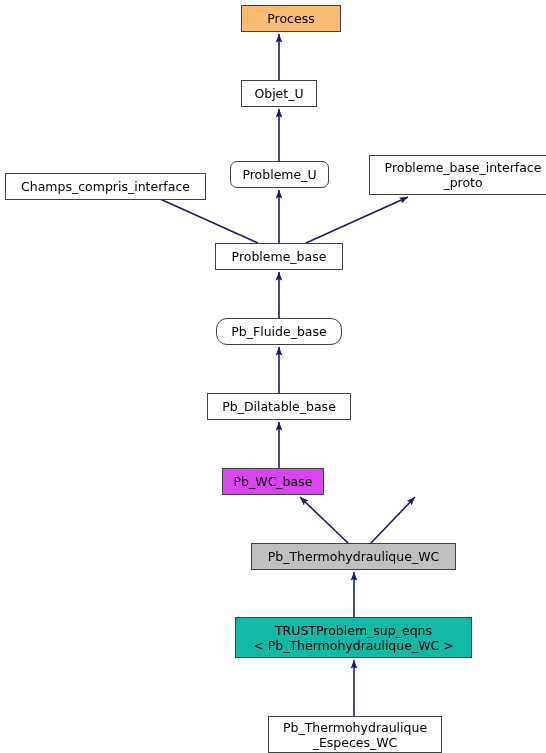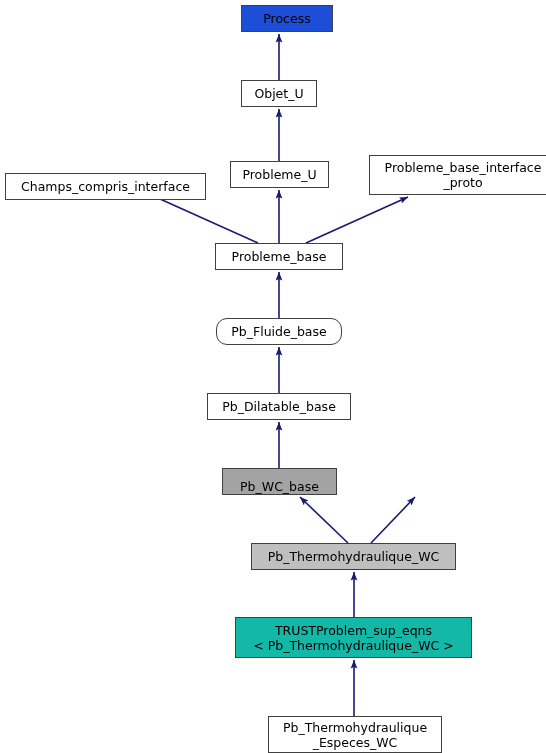--- a/index.html
+++ b/index.html
@@ -76,29 +76,29 @@
         <line x1="279" y1="393" x2="279" y2="347" stroke="#191970" stroke-width="1.6" marker-end="url(#inherit-arrow)"></line>
         <line x1="279" y1="468" x2="279" y2="422" stroke="#191970" stroke-width="1.6" marker-end="url(#inherit-arrow)"></line>
         <line x1="348" y1="543" x2="300" y2="497" stroke="#191970" stroke-width="1.6" marker-end="url(#inherit-arrow)"></line>
         <line x1="371" y1="543" x2="415" y2="497" stroke="#191970" stroke-width="1.6" marker-end="url(#inherit-arrow)"></line>
         <line x1="354" y1="617" x2="354" y2="572" stroke="#191970" stroke-width="1.6" marker-end="url(#inherit-arrow)"></line>
         <line x1="354" y1="716" x2="354" y2="660" stroke="#191970" stroke-width="1.6" marker-end="url(#inherit-arrow)"></line>
       </g>
   </svg>
 
   <div id="node-layer">
-      <div class="uml-node" style="left: 241px; top: 5px; width: 92px; height: 27px; border-color: rgb(64, 64, 64); background: #1d4ed8;"><span class="uml-label">Process</span></div>
+      <div class="uml-node" style="left: 241px; top: 5px; width: 100px; height: 27px; border-color: rgb(64, 64, 64); background: #fdba74;"><span class="uml-label">Process</span></div>
       <div class="uml-node" style="left: 241px; top: 80px; width: 76px; height: 27px; border-color: rgb(64, 64, 64); background: rgb(255, 255, 255);"><span class="uml-label">Objet_U</span></div>
       <div class="uml-node" style="left: 5px; top: 161px; width: 201px; height: 27px; border-color: rgb(64, 64, 64); background: rgb(255, 255, 255); margin-top: 12px;"><span class="uml-label">Champs_compris_interface</span></div>
-      <div class="uml-node" style="left: 230px; top: 161px; width: 99px; height: 27px; border-color: rgb(64, 64, 64); background: rgb(255, 255, 255);"><span class="uml-label">Probleme_U</span></div>
+      <div class="uml-node" style="left: 230px; top: 161px; width: 99px; height: 27px; border-color: rgb(64, 64, 64); background: rgb(255, 255, 255); border-radius: 7px;"><span class="uml-label">Probleme_U</span></div>
       <div class="uml-node" style="left: 353px; top: 155px; width: 188px; height: 40px; border-color: rgb(64, 64, 64); background: rgb(255, 255, 255); margin-left: 16px;"><span class="uml-label">Probleme_base_interface
 _proto</span></div>
       <div class="uml-node" style="left: 215px; top: 243px; width: 128px; height: 27px; border-color: rgb(64, 64, 64); background: rgb(255, 255, 255);"><span class="uml-label">Probleme_base</span></div>
       <div class="uml-node" style="left: 216px; top: 318px; width: 126px; height: 27px; border-color: rgb(64, 64, 64); background: rgb(255, 255, 255); border-radius: 11px;"><span class="uml-label">Pb_Fluide_base</span></div>
       <div class="uml-node" style="left: 207px; top: 393px; width: 144px; height: 27px; border-color: rgb(64, 64, 64); background: rgb(255, 255, 255);"><span class="uml-label">Pb_Dilatable_base</span></div>
-      <div class="uml-node" style="left: 222px; top: 468px; width: 115px; height: 27px; border-color: rgb(64, 64, 64); background: #a3a3a3; align-items: flex-end;"><span class="uml-label">Pb_WC_base</span></div>
+      <div class="uml-node" style="left: 222px; top: 468px; width: 102px; height: 27px; border-color: rgb(64, 64, 64); background: #d946ef;"><span class="uml-label">Pb_WC_base</span></div>
       <div class="uml-node highlight" style="left: 251px; top: 543px; width: 205px; height: 27px; border-color: rgb(64, 64, 64); background: rgb(191, 191, 191);"><span class="uml-label">Pb_Thermohydraulique_WC</span></div>
       <div class="uml-node" style="left: 235px; top: 617px; width: 237px; height: 41px; border-color: rgb(64, 64, 64); background: #14b8a6;"><span class="uml-label">TRUSTProblem_sup_eqns
 &lt; Pb_Thermohydraulique_WC &gt;</span></div>
       <div class="uml-node" style="left: 268px; top: 716px; width: 174px; height: 37px; border-color: rgb(64, 64, 64); background: rgb(255, 255, 255);"><span class="uml-label">Pb_Thermohydraulique
 _Especes_WC</span></div>
     </div>
 </div>
 
 </body></html>

